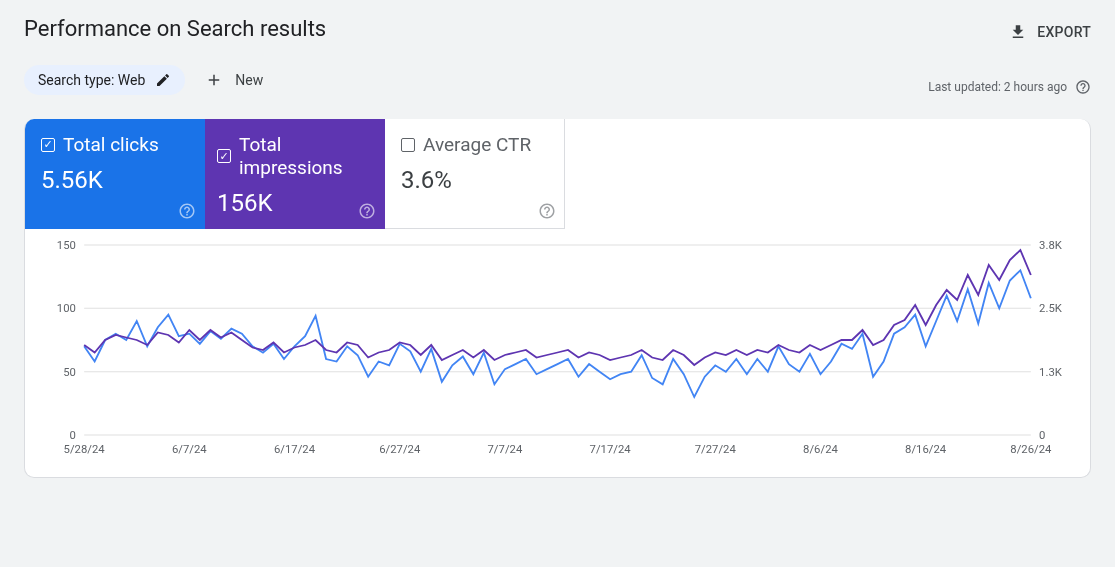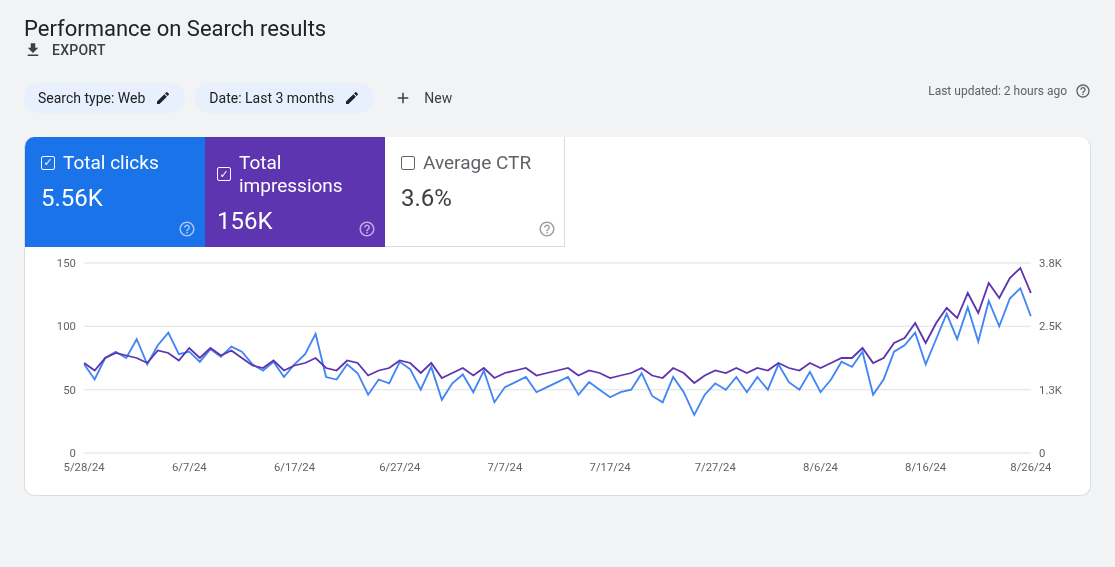--- a/index.html
+++ b/index.html
@@ -7,43 +7,42 @@
     font-family: 'Google Sans', Roboto, Arial, sans-serif;
     background: #f1f3f4;
     width: 1115px;
     height: 567px;
     overflow: hidden;
     color: #202124;
   }
   .header-row {
     display: flex;
     justify-content: space-between;
-    align-items: flex-start;
+    align-items: flex-end;
     padding: 16px 24px 0 24px;
-    flex-direction: column;
   }
   .page-title {
     font-size: 22px;
     font-weight: 400;
     color: #202124;
   }
   .export-btn {
     display: flex;
     align-items: center;
     gap: 10px;
     color: #3c4043;
     font-size: 14px;
     font-weight: 500;
     letter-spacing: 0.25px;
     cursor: pointer;
   }
   .filters-row {
     display: flex;
     justify-content: space-between;
-    align-items: flex-start;
+    align-items: flex-end;
     padding: 24px 24px 0 24px;
   }
   .filters-left {
     display: flex;
     align-items: center;
     gap: 10px;
   }
   .chip {
     display: flex;
     align-items: center;
@@ -148,26 +147,20 @@
         <path d="M5 20h14v-2H5v2zM19 9h-4V3H9v6H5l7 7 7-7z"></path>
       </svg>
     <span>EXPORT</span>
   </div>
 </div>
 
 <div class="filters-row">
   <div class="filters-left">
     <div class="chip">
       <span>Search type: Web</span>
-      <svg class="pencil icon" viewBox="0 0 24 24">
-          <path d="M3 17.25V21h3.75L17.81 9.94l-3.75-3.75L3 17.25zM20.71 7.04a1 1 0 0 0 0-1.41l-2.34-2.34a1 1 0 0 0-1.41 0l-1.83 1.83 3.75 3.75 1.83-1.83z"></path>
-        </svg>
-    </div>
-    <div class="chip">
-      <span>Date: Last 3 months</span>
       <svg class="pencil icon" viewBox="0 0 24 24">
           <path d="M3 17.25V21h3.75L17.81 9.94l-3.75-3.75L3 17.25zM20.71 7.04a1 1 0 0 0 0-1.41l-2.34-2.34a1 1 0 0 0-1.41 0l-1.83 1.83 3.75 3.75 1.83-1.83z"></path>
         </svg>
     </div>
     <div class="add-new">
       <svg class="icon" width="18" height="18" viewBox="0 0 24 24">
           <path d="M19 13h-6v6h-2v-6H5v-2h6V5h2v6h6v2z"></path>
         </svg>
       <span>New</span>
     </div>

